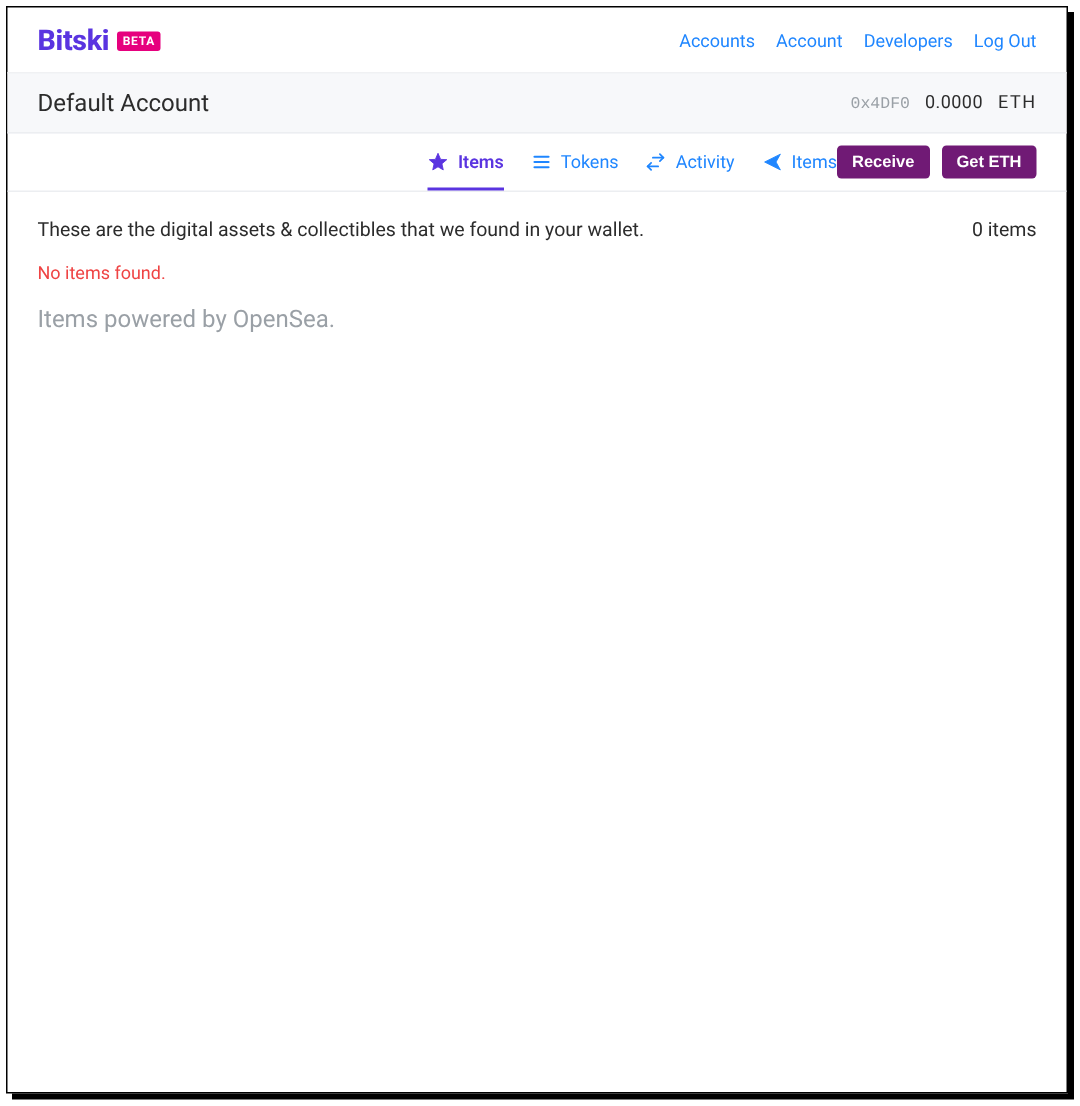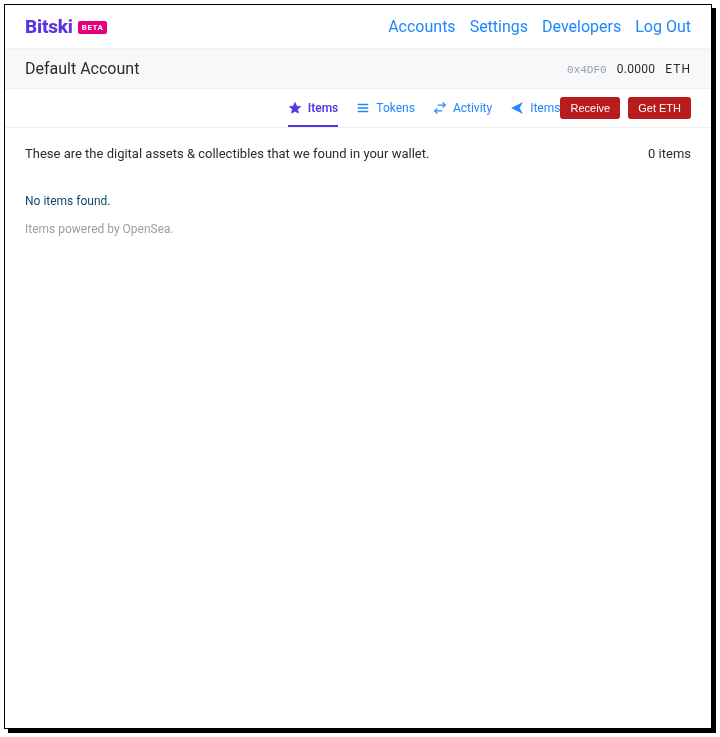--- a/index.html
+++ b/index.html
@@ -54,21 +54,21 @@
     top: -3px;
     letter-spacing: 0.5px;
   }
   .topnav {
     display: flex;
     gap: 14px;
   }
   .topnav a {
     color: #1f86ff;
     text-decoration: none;
-    font-size: 16px;
+    font-size: 12px;
     cursor: pointer;
   }
 
   
   .accountbar {
     background: #f7f8fa;
     border-top: 1px solid #f0f1f3;
     border-bottom: 1px solid #eceef1;
     padding: 10px 20px;
     display: flex;
@@ -103,51 +103,51 @@
   .tab.active {
     color: #5a34e0;
     border-bottom-color: #5a34e0;
     font-weight: 600;
   }
   .tab.active .ico svg { stroke: #5a34e0; fill: #5a34e0; }
   .ico { width: 14px; height: 14px; display: inline-flex; align-items: center; justify-content: center; }
   .ico svg { width: 14px; height: 14px; stroke: #1f86ff; }
   .actions { display: flex; gap: 8px; padding: 8px 0; }
   .btn {
-    background: #b91c1c;
+    background: #701a75;
     color: #fff;
     border: none;
     border-radius: 3px;
     font-size: 11px;
-    font-weight: 400;
+    font-weight: 700;
     padding: 5px 10px;
     cursor: pointer;
   }
 
   
   .content { padding: 18px 20px; flex: 1; }
   .desc-row { display: flex; justify-content: space-between; align-items: flex-start; }
   .desc { font-size: 13px; color: #2c2c2c; }
   .count { font-size: 13px; color: #2c2c2c; }
-  .empty { margin-top: 33px; font-size: 12px; color: #0c4a6e; }
-  .powered { margin-top: 14px; font-size: 12px; color: #9aa0a6; }
+  .empty { margin-top: 14px; font-size: 12px; color: #ef4444; }
+  .powered { margin-top: 14px; font-size: 16px; color: #9aa0a6; }
 </style>
 </head>
 <body>
 
 <div class="frame">
 
   <div class="topbar">
     <div class="brand">
       <span class="brand-name">Bitski</span>
       <span class="brand-badge">BETA</span>
     </div>
     <nav class="topnav">
       <a>Accounts</a>
-      <a>Settings</a>
+      <a>Account</a>
       <a>Developers</a>
       <a>Log Out</a>
     </nav>
   </div>
 
   <div class="accountbar">
     <div class="acct-name">Default Account</div>
     <div class="acct-meta">
       <span class="acct-addr">0x4DF0</span>
       <span class="acct-bal">0.0000</span>

